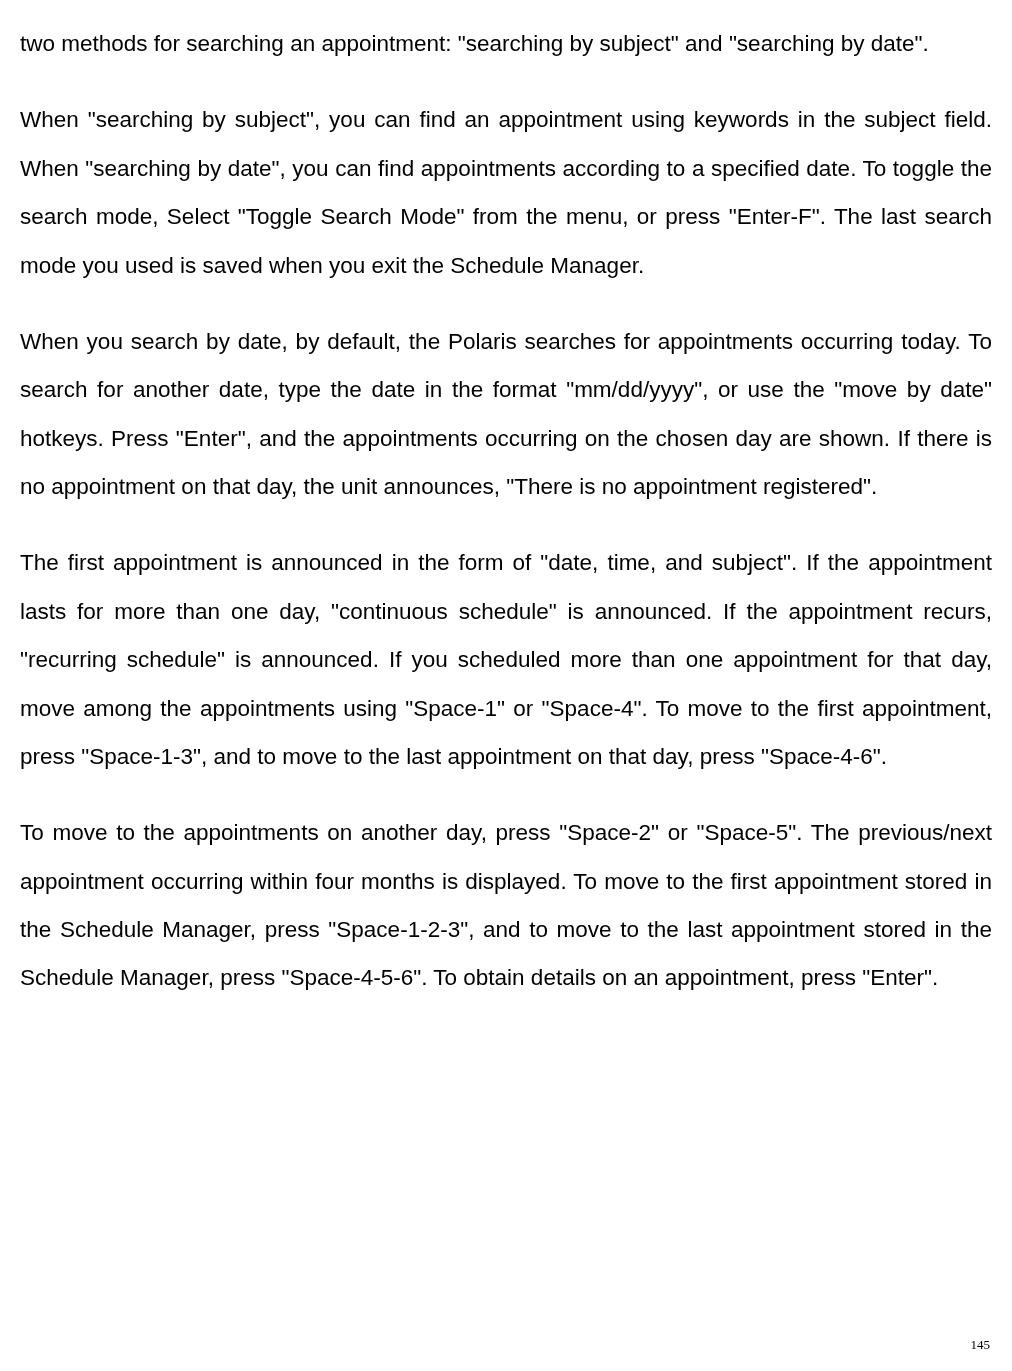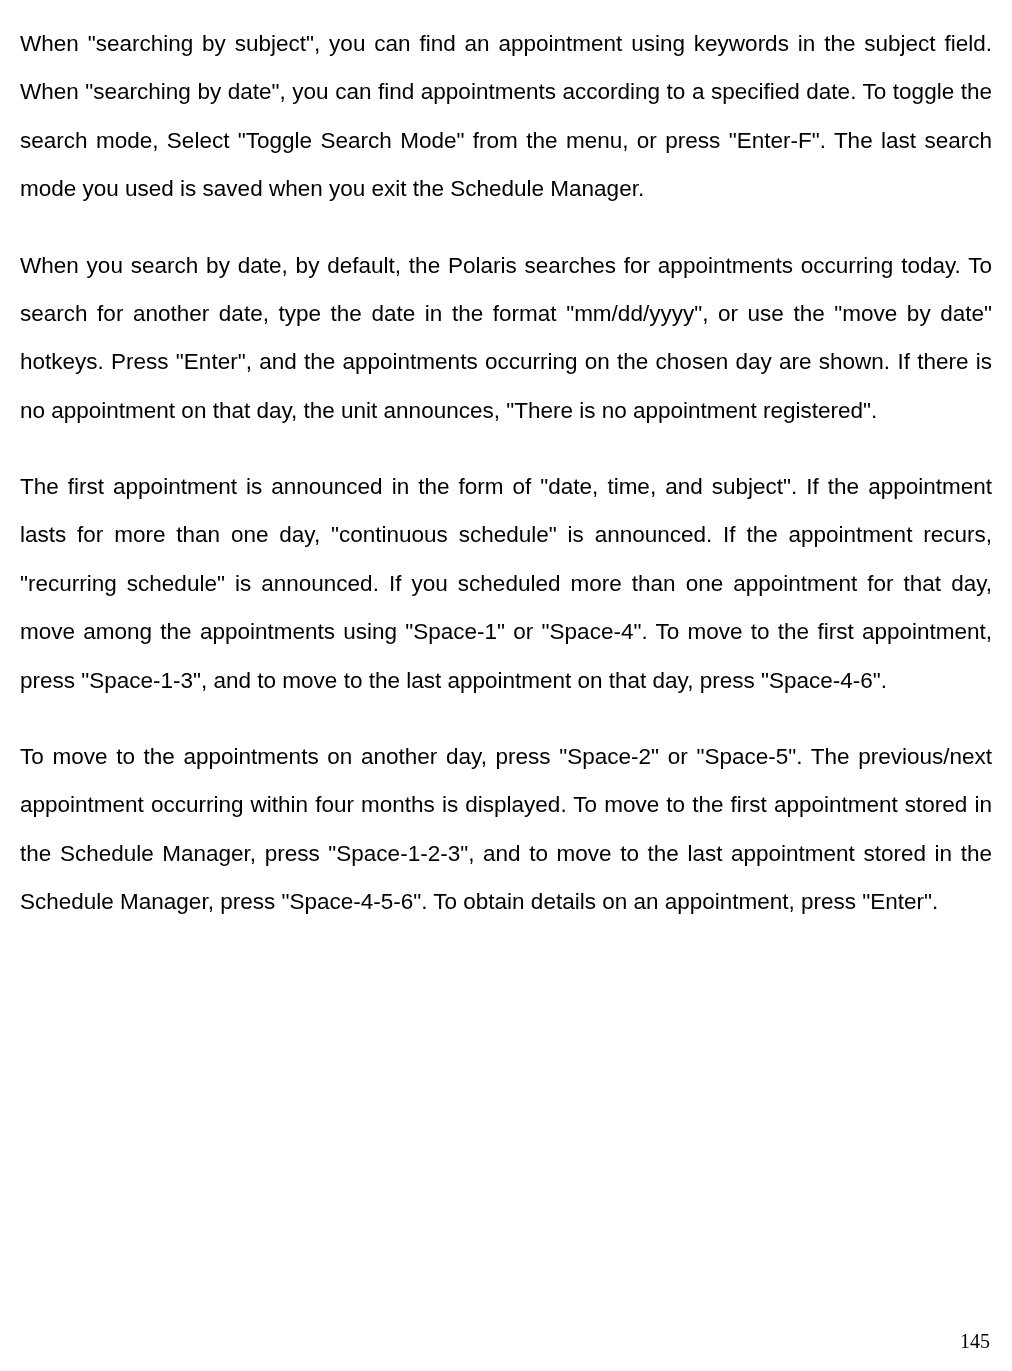--- a/index.html
+++ b/index.html
@@ -28,26 +28,27 @@
     }
     .paragraph.justify {
       text-align: justify;
       text-align-last: left;
     }
     .page-number {
       position: absolute;
       bottom: 18px;
       right: 22px;
       font-family: 'Times New Roman', Times, serif;
-      font-size: 20px;
+      font-size: 13px;
     }
   </style>
 </head>
 <body>
 
 <div class="content">
+  <p class="paragraph first">two methods for searching an appointment: "searching by subject" and "searching by date".</p>
   <p class="paragraph justify">When "searching by subject", you can find an appointment using keywords in the subject field. When "searching by date", you can find appointments according to a specified date. To toggle the search mode, Select "Toggle Search Mode" from the menu, or press "Enter-F". The last search mode you used is saved when you exit the Schedule Manager.</p>
   <p class="paragraph justify">When you search by date, by default, the Polaris searches for appointments occurring today. To search for another date, type the date in the format "mm/dd/yyyy", or use the "move by date" hotkeys. Press "Enter", and the appointments occurring on the chosen day are shown. If there is no appointment on that day, the unit announces, "There is no appointment registered".</p>
   <p class="paragraph justify">The first appointment is announced in the form of "date, time, and subject". If the appointment lasts for more than one day, "continuous schedule" is announced. If the appointment recurs, "recurring schedule" is announced. If you scheduled more than one appointment for that day, move among the appointments using "Space-1" or "Space-4". To move to the first appointment, press "Space-1-3", and to move to the last appointment on that day, press "Space-4-6".</p>
   <p class="paragraph justify">To move to the appointments on another day, press "Space-2" or "Space-5". The previous/next appointment occurring within four months is displayed. To move to the first appointment stored in the Schedule Manager, press "Space-1-2-3", and to move to the last appointment stored in the Schedule Manager, press "Space-4-5-6". To obtain details on an appointment, press "Enter".</p>
 </div>
 
 <div class="page-number">145</div>
 
 </body></html>

